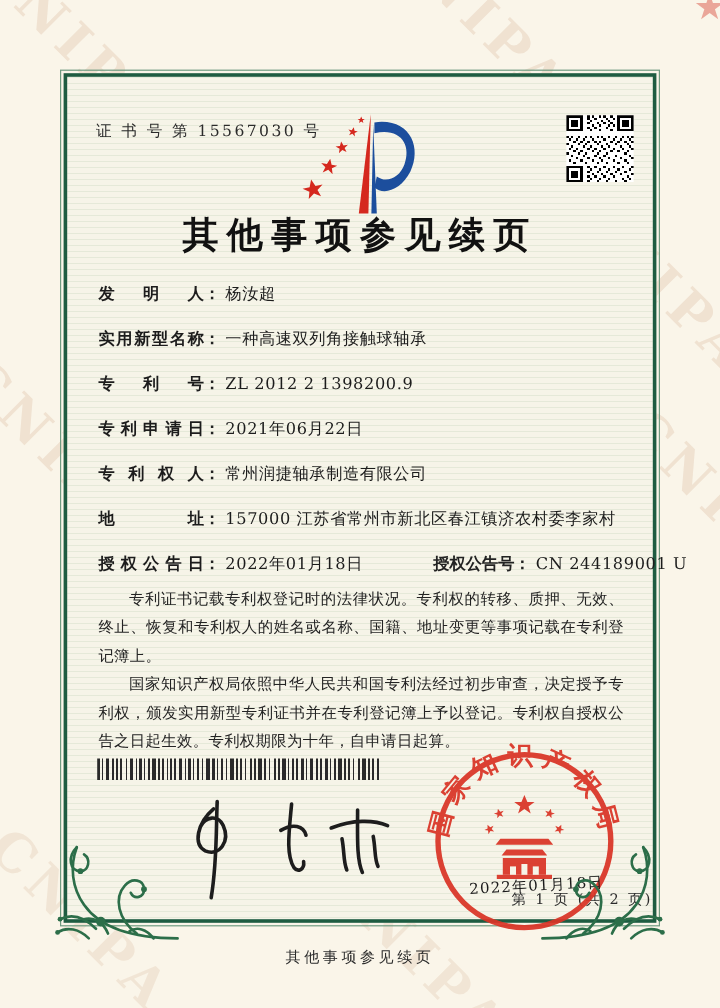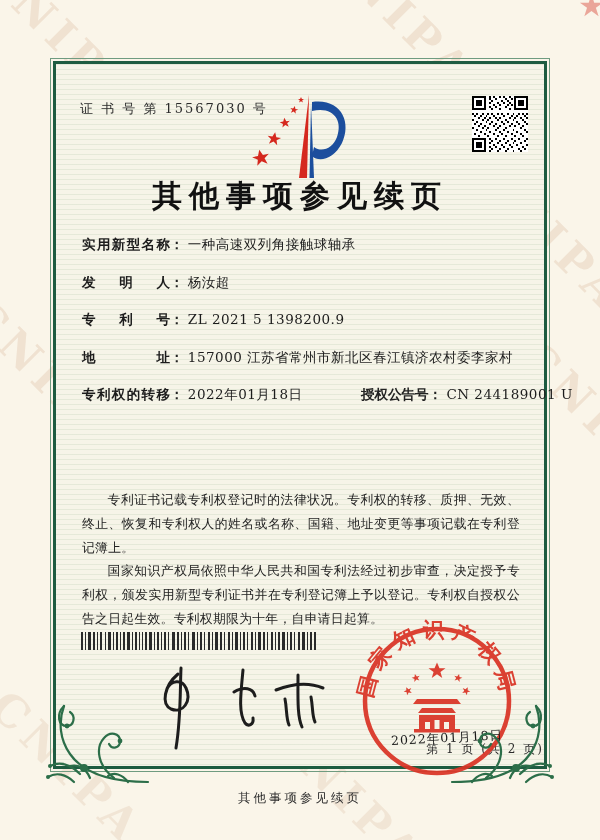--- a/index.html
+++ b/index.html
@@ -97,37 +97,45 @@
         <path fill-rule="evenodd" d="M22 0h7v7h-7zM23 1v5h5V1zM24 2h3v3h-3z"></path>
         <path fill-rule="evenodd" d="M0 22h7v7H0zM1 23v5h5v-5zM2 24h3v3H2z"></path>
         <path d="M9 0h1v1H9zM11 0h1v1h-1zM14 0h1v1h-1zM16 0h1v1h-1zM19 0h1v1h-1zM9 1h1v1H9zM12 1h1v1h-1zM17 1h1v1h-1zM20 1h1v1h-1zM10 2h1v1h-1zM15 2h1v1h-1zM18 2h1v1h-1zM9 3h1v1H9zM13 3h1v1h-1zM16 3h1v1h-1zM19 3h1v1h-1zM11 4h1v1h-1zM14 4h1v1h-1zM18 4h1v1h-1zM20 4h1v1h-1zM9 5h1v1H9zM12 5h1v1h-1zM17 5h1v1h-1zM10 6h1v1h-1zM14 6h1v1h-1zM19 6h1v1h-1zM0 9h1v1H0zM2 9h1v1H2zM5 9h1v1H5zM8 9h1v1H8zM10 9h1v1h-1zM13 9h1v1h-1zM15 9h1v1h-1zM18 9h1v1h-1zM21 9h1v1h-1zM24 9h1v1h-1zM26 9h1v1h-1zM28 9h1v1h-1zM1 10h1v1H1zM4 10h1v1H4zM7 10h1v1H7zM11 10h1v1h-1zM16 10h1v1h-1zM20 10h1v1h-1zM23 10h1v1h-1zM27 10h1v1h-1zM3 11h1v1H3zM6 11h1v1H6zM9 11h1v1H9zM12 11h1v1h-1zM14 11h1v1h-1zM19 11h1v1h-1zM22 11h1v1h-1zM25 11h1v1h-1zM28 11h1v1h-1zM0 12h1v1H0zM5 12h1v1H5zM8 12h1v1H8zM13 12h1v1h-1zM17 12h1v1h-1zM21 12h1v1h-1zM26 12h1v1h-1zM2 13h1v1H2zM7 13h1v1H7zM10 13h1v1h-1zM15 13h1v1h-1zM18 13h1v1h-1zM23 13h1v1h-1zM27 13h1v1h-1zM1 14h1v1H1zM4 14h1v1H4zM9 14h1v1H9zM12 14h1v1h-1zM16 14h1v1h-1zM20 14h1v1h-1zM24 14h1v1h-1zM28 14h1v1h-1zM3 15h1v1H3zM6 15h1v1H6zM11 15h1v1h-1zM14 15h1v1h-1zM19 15h1v1h-1zM22 15h1v1h-1zM26 15h1v1h-1zM0 16h1v1H0zM5 16h1v1H5zM8 16h1v1H8zM13 16h1v1h-1zM17 16h1v1h-1zM25 16h1v1h-1zM2 17h1v1H2zM7 17h1v1H7zM12 17h1v1h-1zM16 17h1v1h-1zM21 17h1v1h-1zM27 17h1v1h-1zM4 18h1v1H4zM9 18h1v1H9zM14 18h1v1h-1zM18 18h1v1h-1zM23 18h1v1h-1zM28 18h1v1h-1zM1 19h1v1H1zM6 19h1v1H6zM11 19h1v1h-1zM15 19h1v1h-1zM20 19h1v1h-1zM25 19h1v1h-1zM3 20h1v1H3zM8 20h1v1H8zM13 20h1v1h-1zM17 20h1v1h-1zM22 20h1v1h-1zM26 20h1v1h-1zM9 22h1v1H9zM12 22h1v1h-1zM16 22h1v1h-1zM20 22h1v1h-1zM24 22h1v1h-1zM28 22h1v1h-1zM10 23h1v1h-1zM14 23h1v1h-1zM18 23h1v1h-1zM22 23h1v1h-1zM27 23h1v1h-1zM9 24h1v1H9zM13 24h1v1h-1zM17 24h1v1h-1zM21 24h1v1h-1zM25 24h1v1h-1zM11 25h1v1h-1zM15 25h1v1h-1zM19 25h1v1h-1zM23 25h1v1h-1zM28 25h1v1h-1zM9 26h1v1H9zM12 26h1v1h-1zM16 26h1v1h-1zM20 26h1v1h-1zM26 26h1v1h-1zM10 27h1v1h-1zM14 27h1v1h-1zM18 27h1v1h-1zM24 27h1v1h-1zM27 27h1v1h-1zM9 28h1v1H9zM13 28h1v1h-1zM17 28h1v1h-1zM21 28h1v1h-1zM25 28h1v1h-1z"></path>
       </g>
     </svg>
 
     <div class="title">其他事项参见续页</div>
 
     <div class="fields">
       <div class="frow">
+        <span class="f-label">发明人</span><span class="f-colon">：</span>
+        <span class="f-value">杨汝超</span>
+      </div>
+      <div class="frow">
         <span class="f-label">实用新型名称</span><span class="f-colon">：</span>
         <span class="f-value">一种高速双列角接触球轴承</span>
       </div>
       <div class="frow">
-        <span class="f-label">发明人</span><span class="f-colon">：</span>
-        <span class="f-value">杨汝超</span>
-      </div>
-      <div class="frow">
         <span class="f-label">专利号</span><span class="f-colon">：</span>
-        <span class="f-value">ZL 2021 5 1398200.9</span>
+        <span class="f-value">ZL 2012 2 1398200.9</span>
+      </div>
+      <div class="frow">
+        <span class="f-label">专利申请日</span><span class="f-colon">：</span>
+        <span class="f-value">2021年06月22日</span>
+      </div>
+      <div class="frow">
+        <span class="f-label">专利权人</span><span class="f-colon">：</span>
+        <span class="f-value">常州润捷轴承制造有限公司</span>
       </div>
       <div class="frow">
         <span class="f-label">地址</span><span class="f-colon">：</span>
         <span class="f-value">157000 江苏省常州市新北区春江镇济农村委李家村</span>
       </div>
       <div class="frow">
-        <span class="f-label">专利权的转移</span><span class="f-colon">：</span>
+        <span class="f-label">授权公告日</span><span class="f-colon">：</span>
         <span class="f-value">2022年01月18日</span>
         <span class="grant-gap"></span>
         <span class="f-colon">授权公告号</span><span class="f-colon">：</span>
         <span class="f-value">CN 244189001 U</span>
       </div>
     </div>
 
     <div class="paras">
       <p>专利证书记载专利权登记时的法律状况。专利权的转移、质押、无效、终止、恢复和专利权人的姓名或名称、国籍、地址变更等事项记载在专利登记簿上。</p>
       <p>国家知识产权局依照中华人民共和国专利法经过初步审查，决定授予专利权，颁发实用新型专利证书并在专利登记簿上予以登记。专利权自授权公告之日起生效。专利权期限为十年，自申请日起算。</p>

